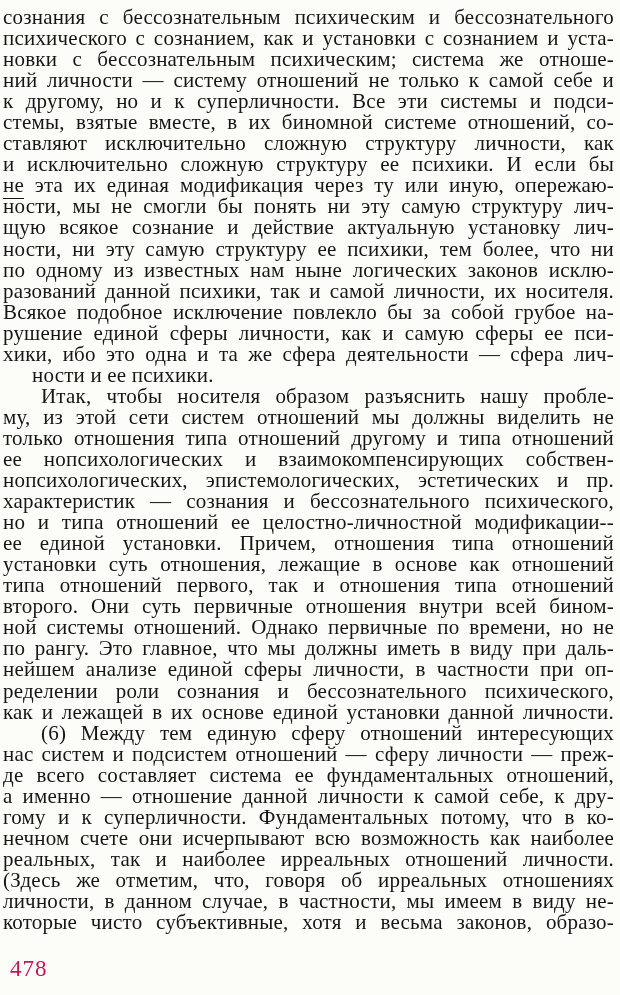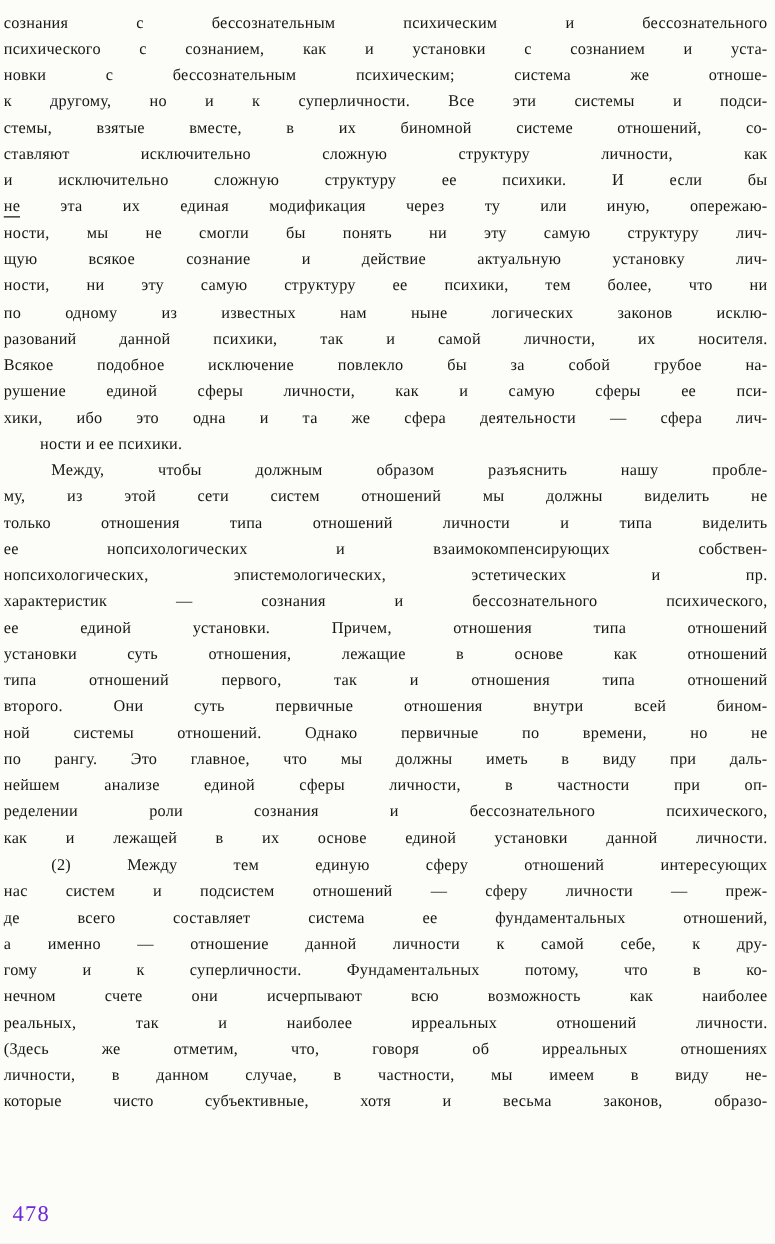--- a/index.html
+++ b/index.html
@@ -15,21 +15,21 @@
     background: #fcfcf9;
     overflow: hidden;
     box-sizing: border-box;
   }
   .text-column {
     position: absolute;
     top: 7px;
     left: 3px;
     right: 6px;
     font-family: "Liberation Serif", "DejaVu Serif", serif;
-    font-size: 13px;
+    font-size: 21px;
     line-height: 21.05px;
     color: #161616;
     letter-spacing: 0.2px;
   }
   .line {
     text-align: justify;
     text-align-last: justify;
     white-space: normal;
     min-height: 21.05px;
   }
@@ -42,63 +42,65 @@
   }
   .u {
     border-bottom: 1.5px solid #161616;
     padding-bottom: 1px;
   }
   .page-number {
     position: absolute;
     left: 10px;
     bottom: 13px;
     font-family: "Liberation Serif", "DejaVu Serif", serif;
-    font-size: 18px;
-    color: #6d28d9;
+    font-size: 23px;
+    color: #be185d;
     letter-spacing: 1px;
   }
 </style>
 </head>
 <body>
 
 <div class="page">
   <div class="text-column" id="text-column">
       <div class="line">сознания с бессознательным психическим и бессознательного</div>
       <div class="line">психического с сознанием, как и установки с сознанием и уста-</div>
       <div class="line">новки с бессознательным психическим; система же отноше-</div>
+      <div class="line">ний личности — систему отношений не только к самой себе и</div>
       <div class="line">к другому, но и к суперличности. Все эти системы и подси-</div>
       <div class="line">стемы, взятые вместе, в их биномной системе отношений, со-</div>
       <div class="line">ставляют исключительно сложную структуру личности, как</div>
       <div class="line">и исключительно сложную структуру ее психики. И если бы</div>
       <div class="line"><span class="u">не</span> эта их единая модификация через ту или иную, опережаю-</div>
       <div class="line">ности, мы не смогли бы понять ни эту самую структуру лич-</div>
       <div class="line">щую всякое сознание и действие актуальную установку лич-</div>
       <div class="line">ности, ни эту самую структуру ее психики, тем более, что ни</div>
       <div class="line">по одному из известных нам ныне логических законов исклю-</div>
       <div class="line">разований данной психики, так и самой личности, их носителя.</div>
       <div class="line">Всякое подобное исключение повлекло бы за собой грубое на-</div>
       <div class="line">рушение единой сферы личности, как и самую сферы ее пси-</div>
       <div class="line">хики, ибо это одна и та же сфера деятельности — сфера лич-</div>
       <div class="line end-line">ности и ее психики.</div>
-      <div class="line indent">Между, чтобы должным образом разъяснить нашу пробле-</div>
+      <div class="line indent">Итак, чтобы носителя образом разъяснить нашу пробле-</div>
       <div class="line">му, из этой сети систем отношений мы должны виделить не</div>
-      <div class="line">только отношения типа отношений личности и типа виделить</div>
+      <div class="line">только отношения типа отношений другому и типа отношений</div>
       <div class="line">ее нопсихологических и взаимокомпенсирующих собствен-</div>
       <div class="line">нопсихологических, эпистемологических, эстетических и пр.</div>
       <div class="line">характеристик — сознания и бессознательного психического,</div>
+      <div class="line">но и типа отношений ее целостно-личностной модификации--</div>
       <div class="line">ее единой установки. Причем, отношения типа отношений</div>
       <div class="line">установки суть отношения, лежащие в основе как отношений</div>
       <div class="line">типа отношений первого, так и отношения типа отношений</div>
       <div class="line">второго. Они суть первичные отношения внутри всей бином-</div>
       <div class="line">ной системы отношений. Однако первичные по времени, но не</div>
       <div class="line">по рангу. Это главное, что мы должны иметь в виду при даль-</div>
       <div class="line">нейшем анализе единой сферы личности, в частности при оп-</div>
       <div class="line">ределении роли сознания и бессознательного психического,</div>
       <div class="line">как и лежащей в их основе единой установки данной личности.</div>
-      <div class="line indent">(2) Между тем единую сферу отношений интересующих</div>
+      <div class="line indent">(6) Между тем единую сферу отношений интересующих</div>
       <div class="line">нас систем и подсистем отношений — сферу личности — преж-</div>
       <div class="line">де всего составляет система ее фундаментальных отношений,</div>
       <div class="line">а именно — отношение данной личности к самой себе, к дру-</div>
       <div class="line">гому и к суперличности. Фундаментальных потому, что в ко-</div>
       <div class="line">нечном счете они исчерпывают всю возможность как наиболее</div>
       <div class="line">реальных, так и наиболее ирреальных отношений личности.</div>
       <div class="line">(Здесь же отметим, что, говоря об ирреальных отношениях</div>
       <div class="line">личности, в данном случае, в частности, мы имеем в виду не-</div>
       <div class="line">которые чисто субъективные, хотя и весьма законов, образо-</div>
     </div>

